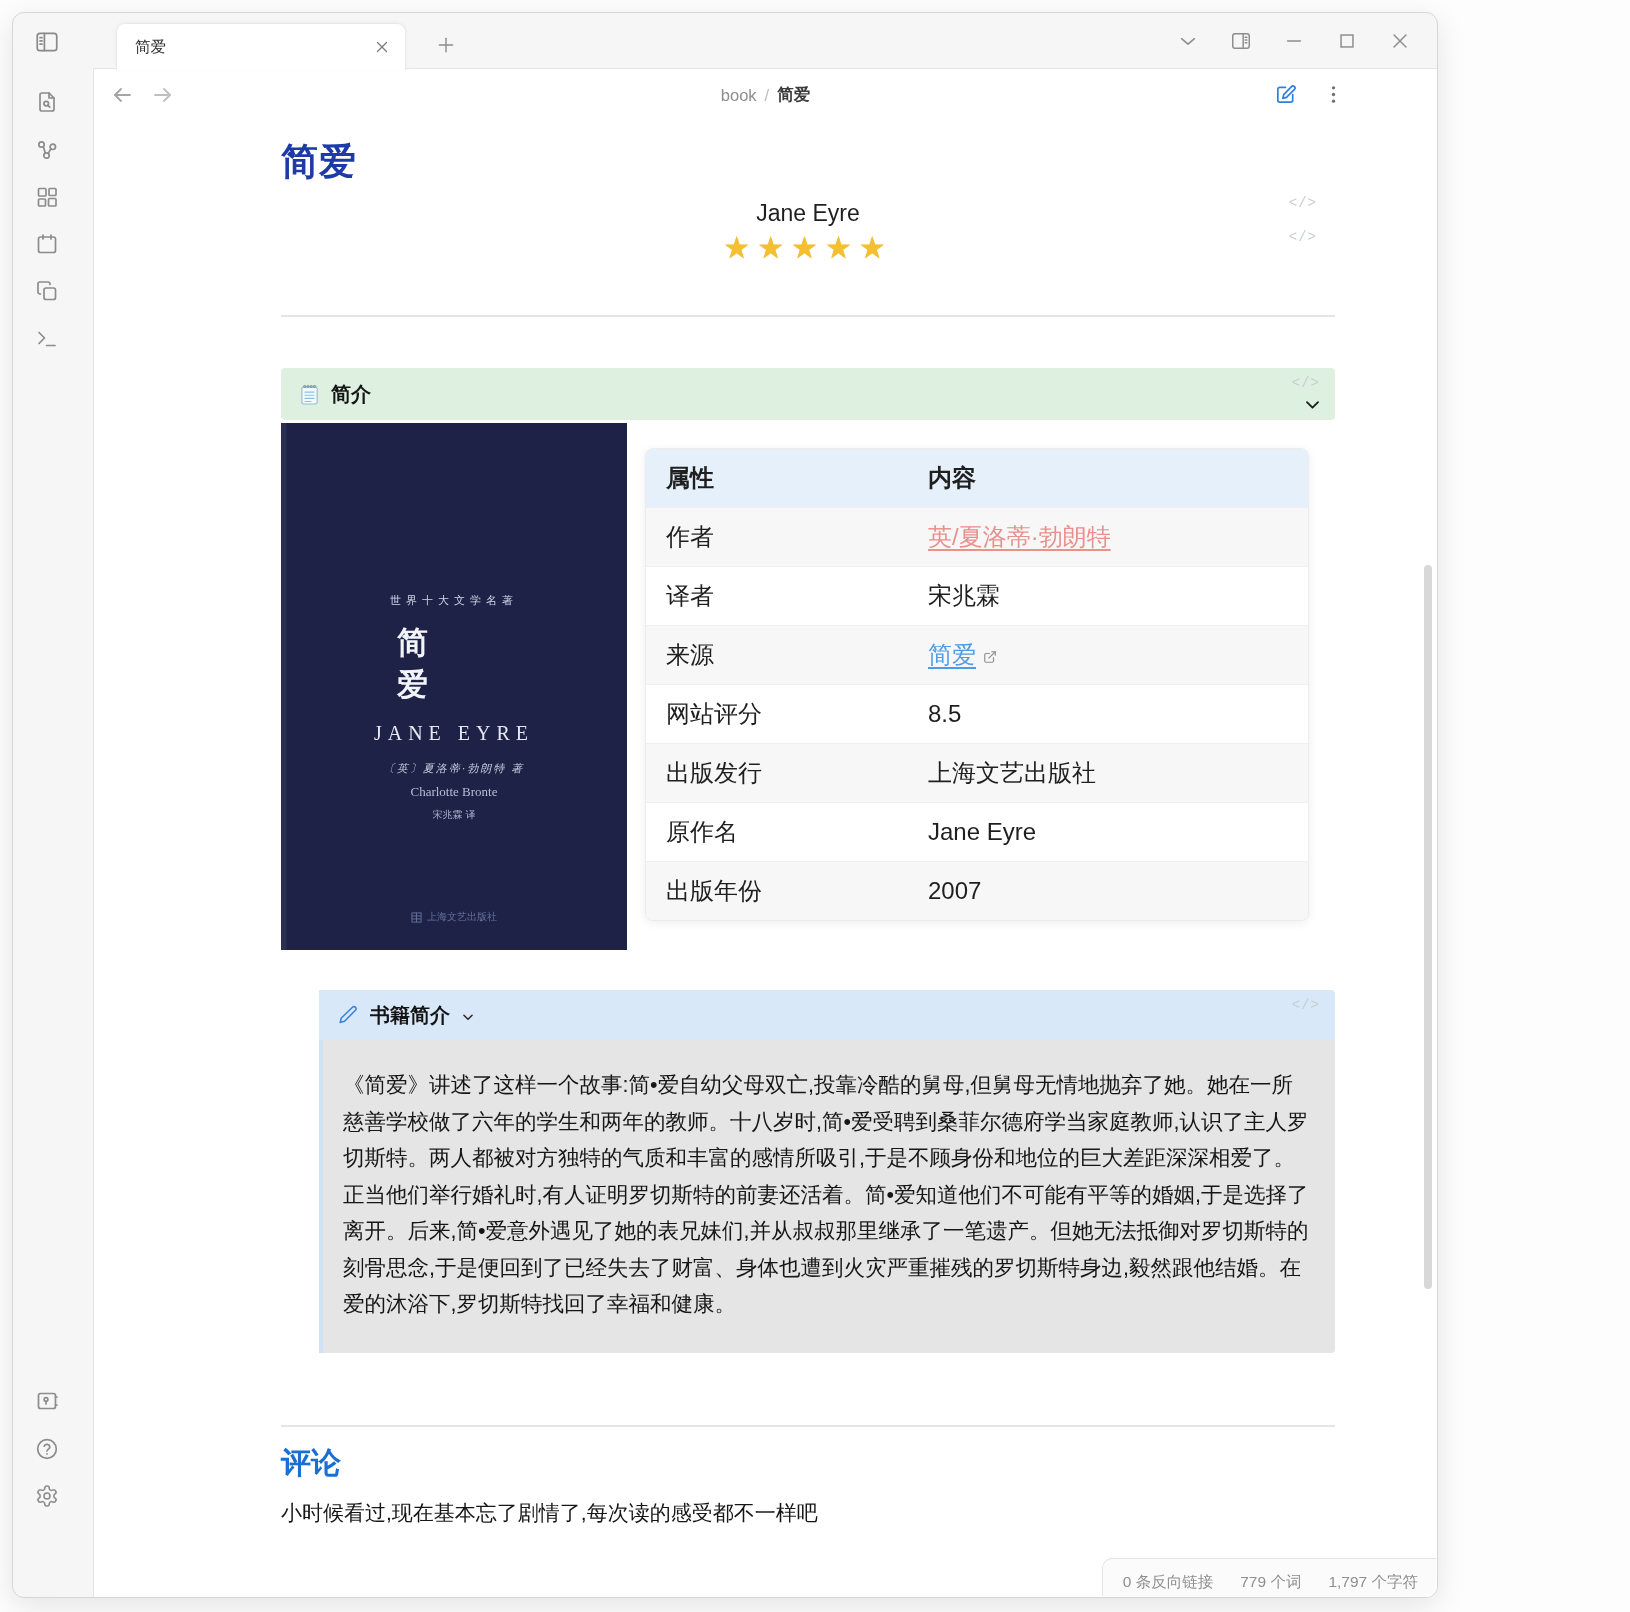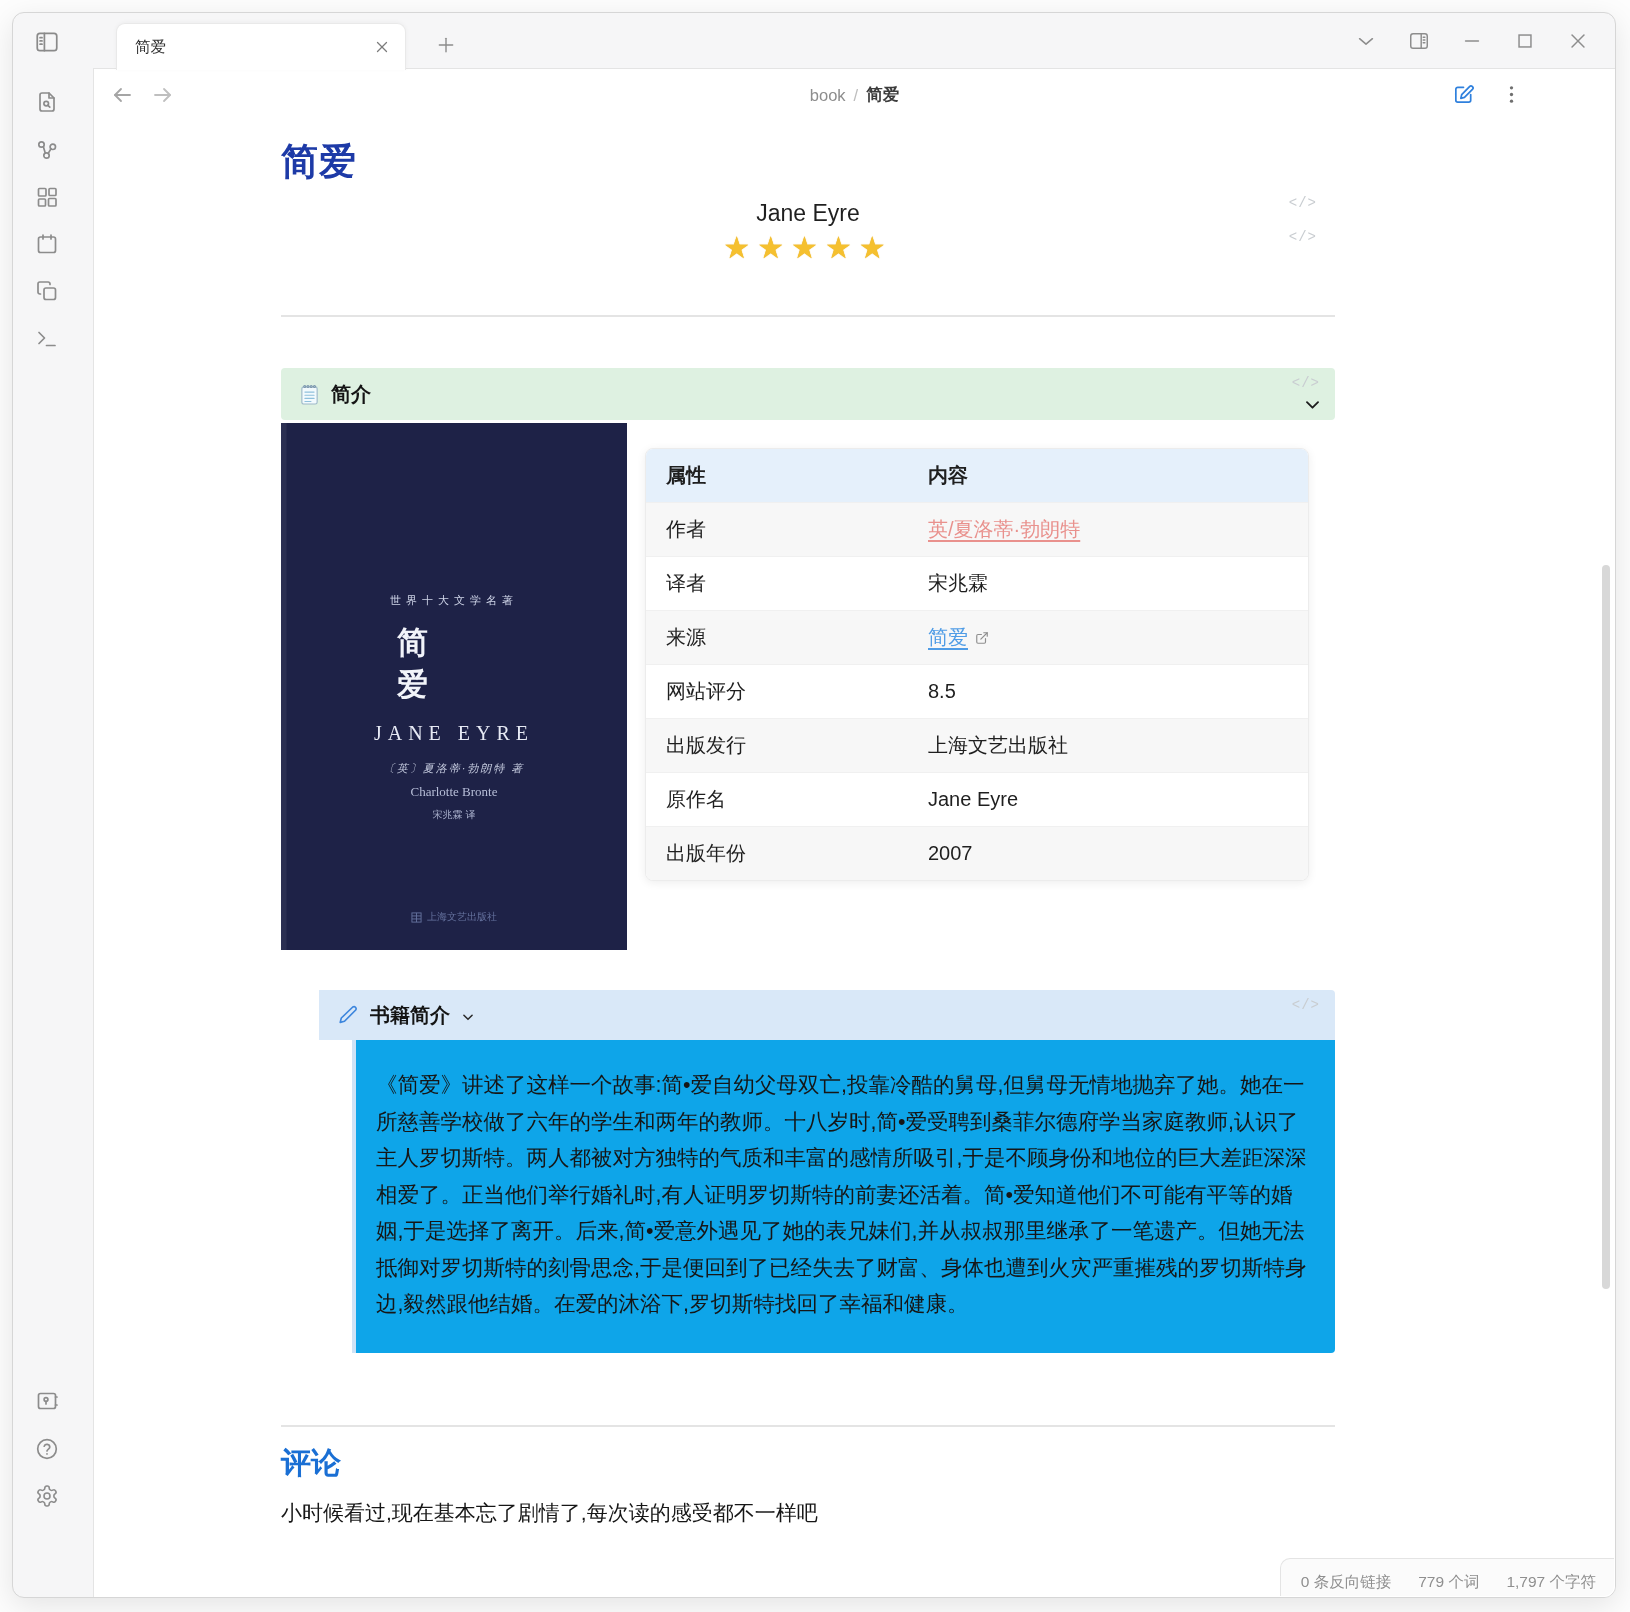--- a/index.html
+++ b/index.html
@@ -6,21 +6,21 @@
   html,body { width:1630px; height:1612px; }
   body {
     position:relative; background:#fdfdfd;
     font-family:"Liberation Sans","DejaVu Sans",sans-serif;
     -webkit-font-smoothing:antialiased; overflow:hidden;
   }
   svg { display:block; }
 
   
   .window {
-    position:absolute; left:12px; top:12px; width:1604px; height:1586px;
+    position:absolute; left:12px; top:12px; width:1426px; height:1586px;
     background:#f6f6f7; border:1px solid #d6d6d6; border-radius:12px;
     box-shadow:0 8px 30px rgba(0,0,0,.10); overflow:hidden;
   }
   .tabbar { position:absolute; left:0; top:0; right:0; height:56px; }
   .sidebar-toggle { position:absolute; left:21px; top:16px; width:26px; height:26px; color:#8a8a8a; cursor:pointer; }
   .tab {
     position:absolute; left:103px; top:10px; width:290px; height:47px; z-index:3;
     background:#ffffff; border:1px solid #e9e9e9; border-bottom:none;
     border-radius:9px 9px 0 0; display:flex; align-items:center; padding:0 14px 0 18px;
     box-shadow:0 -1px 4px rgba(0,0,0,.04);
@@ -77,36 +77,36 @@
   .cover .t-cn { margin-top:14px; font-size:31px; color:#f2f4fa; font-family:"Liberation Serif","DejaVu Serif",serif; font-weight:700; }
   .cover .t-cn span { letter-spacing:52px; margin-right:-52px; }
   .cover .t-en { margin-top:16px; font-size:20px; letter-spacing:6px; color:#e6e9f4; font-family:"Liberation Serif","DejaVu Serif",serif; }
   .cover .a-cn { margin-top:16px; font-size:11px; letter-spacing:2px; color:#c4cade;font-style:italic; }
   .cover .a-en { margin-top:8px; font-size:13px; color:#b7bed8; font-family:"Liberation Serif","DejaVu Serif",serif; }
   .cover .trans { margin-top:8px; font-size:10px; color:#a9b0cc; }
   .cover .pub { position:absolute; bottom:26px; left:0; right:0; display:flex; align-items:center; justify-content:center; gap:5px; font-size:10px; color:#66739f; }
 
   
   .table-card { margin-top:25px; width:664px; align-self:flex-start; background:#fff; border:1px solid #ececec; border-radius:8px; overflow:hidden; box-shadow:0 2px 10px rgba(0,0,0,.07); }
-  table { width:100%; border-collapse:collapse; font-size:20px; color:#1f1f1f; }
+  table { width:100%; border-collapse:collapse; font-size:24px; color:#1f1f1f; }
   th { background:#e5f0fb; text-align:left; font-weight:700; padding:13px 20px; }
   th:first-child { width:262px; }
   td { padding:13px 20px; border-top:1px solid #f0f0f0; }
   tr.alt td { background:#f7f7f7; }
   .link { text-decoration:underline; text-underline-offset:4px; cursor:pointer; }
   .link.pink { color:#e9918d; }
   .link.blue { color:#4f9ce6; }
   .ext-icon { display:inline-block; vertical-align:-1px; margin-left:7px; width:14px; height:14px; color:#8f8f8f; }
 
   .callout-blue { margin-top:40px; position:relative; border-radius:4px; overflow:hidden;padding-left:38px; }
   .callout-blue .cb-header { height:50px; background:#d9e8f8; display:flex; align-items:center; gap:11px; padding:0 18px; position:relative; }
   .callout-blue .cb-title { font-size:20px; font-weight:700; color:#141414; }
   .callout-blue .cb-chevron { width:14px; height:14px; color:#2a2a2a; margin-top:3px; cursor:pointer; }
   .callout-blue .c-codemark { position:absolute; right:15px; top:7px; }
-  .callout-blue .cb-body { background:#0ea5e9; border-left:4px solid #cfe3f6; padding:27px 22px 30px 20px; font-size:21.5px; line-height:36.5px; color:#161616;margin-left:33px; }
+  .callout-blue .cb-body { background:#e5e5e5; border-left:4px solid #cfe3f6; padding:27px 22px 30px 20px; font-size:21.5px; line-height:36.5px; color:#161616; }
   .pencil-icon { width:22px; height:22px; color:#3d86dd; }
 
   .comments-heading { margin-top:16px; font-size:30px; font-weight:700; color:#1a6fd4;font-family:Liberation Serif, serif; }
   .comment-text { margin-top:15px; font-size:21px; color:#161616; }
 
   
   .status-bar {
     position:absolute; right:1px; bottom:1px; z-index:6; height:38px;
     display:flex; gap:27px; padding:13px 18px 0 20px;
     background:#fbfbfb; border-top:1px solid #e4e4e4; border-left:1px solid #e4e4e4;

